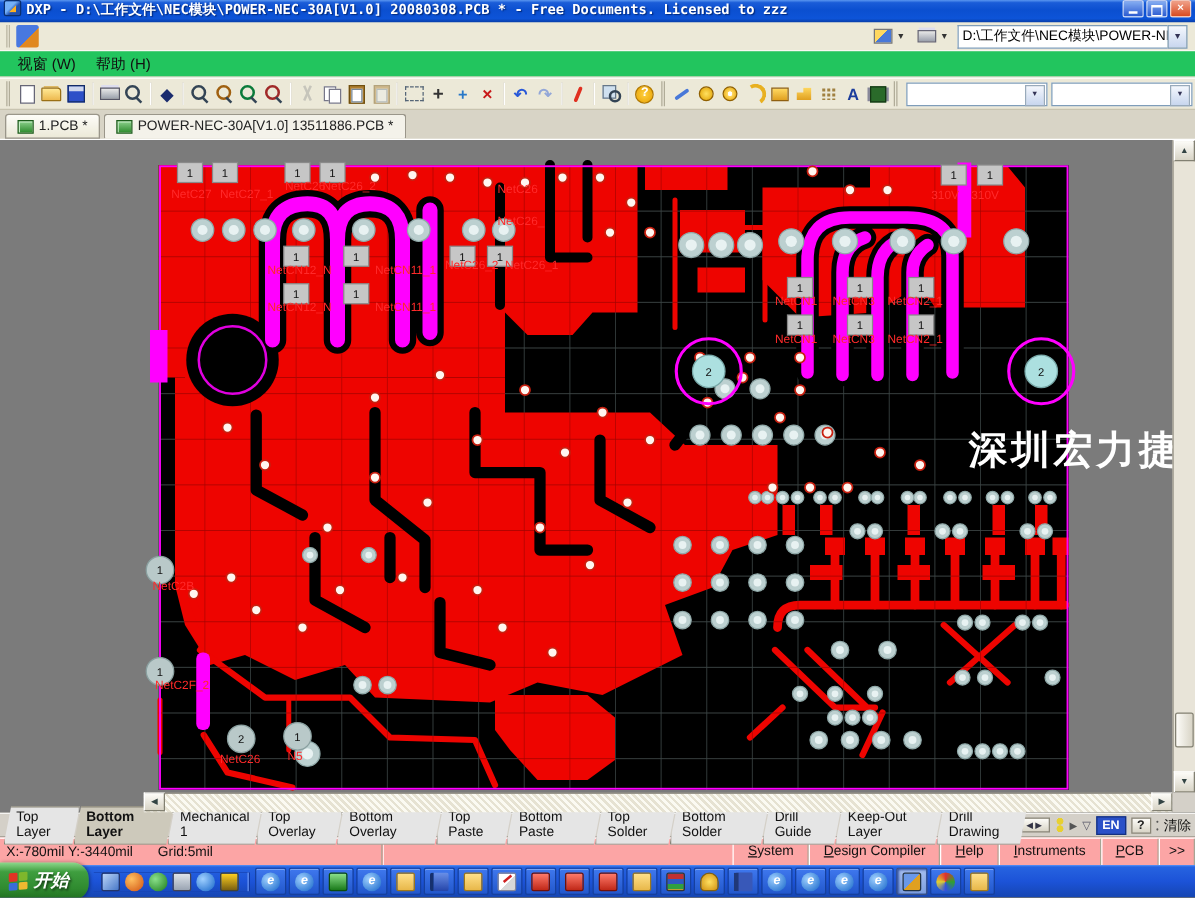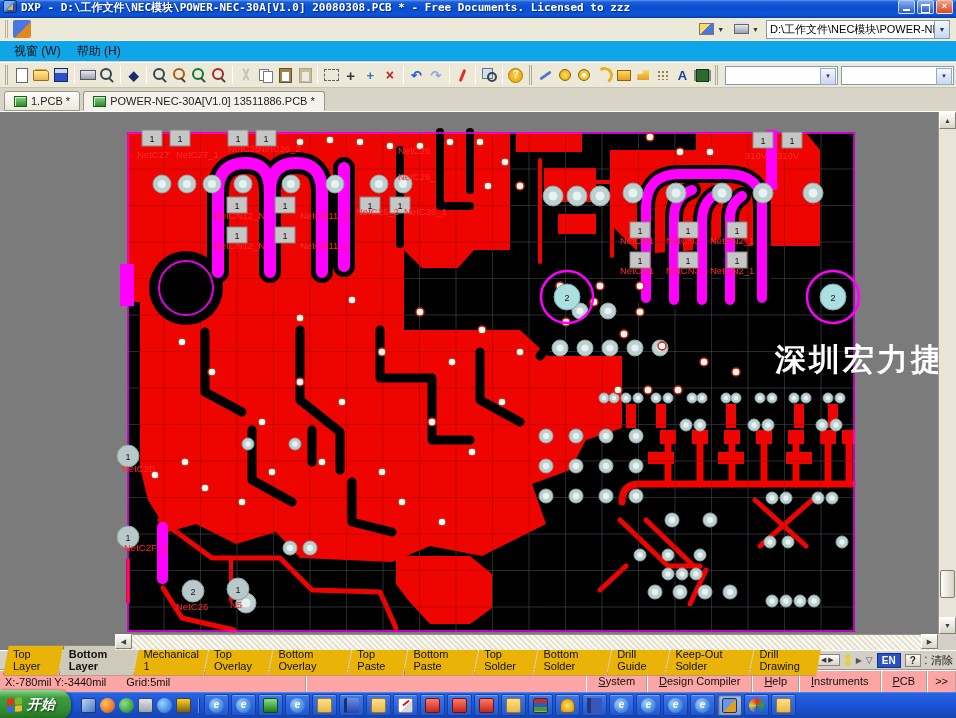--- a/index.html
+++ b/index.html
@@ -14,21 +14,21 @@
   .title-text{flex:1;margin-left:4px;font-family:"DejaVu Sans Mono",monospace;font-weight:bold;font-size:11px;white-space:nowrap;overflow:hidden;text-shadow:1px 1px 1px #00287a}
   .winbtns{display:flex;gap:2px}
   .wbtn{width:17px;height:14px;border:1px solid #ffffffaa;border-radius:2px;color:#fff;font-size:9px;line-height:11px;text-align:center;font-weight:bold}
   .wb-min,.wb-max{background:linear-gradient(180deg,#86aef2,#2a5ad0)}
   .wb-close{background:linear-gradient(180deg,#f0a088,#d84a20)}
   .wb-max::after{content:"";display:inline-block;width:7px;height:6px;border:1px solid #fff;border-top-width:2px;margin-top:3px}
   .wb-min::after{content:"";display:inline-block;width:7px;height:2px;background:#fff;margin-top:8px}
 
   
   .menurow1{height:23px;display:flex;align-items:center;background:#ece9d8;padding-left:2px;border-bottom:1px solid #f8f7f1}
-  .menurow2{height:21px;display:flex;align-items:center;background:#0ea5e9;padding-left:6px;border-bottom:1px solid #d8d4c4}
+  .menurow2{height:21px;display:flex;align-items:center;background:#22c55e;padding-left:6px;border-bottom:1px solid #d8d4c4}
   .menu-grip{width:5px;height:18px;border-left:3px double #b8b4a0;margin:0 3px}
   .menu-appbtn{width:18px;height:18px;background:linear-gradient(135deg,#4878e0 55%,#e08820 55%);border-radius:2px;margin-right:4px}
   .menu-item{padding:3px 8px;font-size:12px;color:#111}
   .menu-tools{margin-left:auto;display:flex;align-items:center;gap:4px;padding-right:6px}
   .mt-btn{display:flex;align-items:center;gap:3px;padding:2px 3px}
   .mt-ic1{width:15px;height:12px;background:linear-gradient(135deg,#ffd860 45%,#4878d8 45%);border:1px solid #777}
   .mt-ic2{width:15px;height:10px;background:linear-gradient(#e8e8e8,#9aa0ac);border:1px solid #667;box-shadow:0 -3px 0 -1px #dde}
   .drop-arrow{font-size:7px;color:#333}
   .path-combo{display:flex;align-items:center}
   .path-value{width:168px;height:19px;background:#fff;border:1px solid #7f9db9;border-right:none;font-size:11px;line-height:17px;padding:0 3px;white-space:nowrap;overflow:hidden}
@@ -92,21 +92,21 @@
   .scroll-btn{position:absolute;left:0;width:17px;height:17px;background:linear-gradient(#fdfcf8,#d8d4c6);border:1px solid #fff;border-right-color:#828072;border-bottom-color:#828072;font-size:7px;text-align:center;line-height:15px;color:#344}
   .vs-up{top:0}.vs-down{bottom:0}
   .vs-thumb{position:absolute;left:1px;top:458px;width:15px;height:28px;background:linear-gradient(90deg,#fdfcf8,#d8d4c6);border:1px solid #828072;border-radius:2px}
   .hscroll{position:absolute;left:115px;bottom:0;height:16px;width:823px;background:repeating-linear-gradient(45deg,#fbfaf2 0 2px,#e6e2d2 2px 4px);border-top:1px solid #9a968a;z-index:5}
   .hs-left{left:0;top:-1px;height:15px;line-height:13px}
   .hs-right{left:auto;right:0;top:-1px;height:15px;line-height:13px}
   .corner{position:absolute;right:0;bottom:0;width:18px;height:16px;background:#d4d0c8;z-index:6}
 
   
   .layerbar{height:20px;background:#d4d0c8;display:flex;align-items:center;padding-left:3px;border-top:1px solid #fff;border-bottom:1px solid #9a968a}
-  .ltab{padding:2px 9px 3px;background:#eab308;border:1px solid #8a8678;margin-right:-5px;font-size:11px;color:#111;clip-path:polygon(6px 0,100% 0,calc(100% - 6px) 100%,0 100%)}
+  .ltab{padding:2px 9px 3px;background:#e5e5e5;border:1px solid #8a8678;margin-right:-5px;font-size:11px;color:#111;clip-path:polygon(6px 0,100% 0,calc(100% - 6px) 100%,0 100%)}
   .ltab.active{background:#cdc9bb;font-weight:bold;z-index:2}
   .layer-right{margin-left:auto;display:flex;align-items:center;gap:4px;padding-right:3px}
   .nav-pair{border:1px solid #8a8678;background:linear-gradient(#fdfcf8,#d8d4c6);padding:1px 3px;font-size:7px;color:#334;letter-spacing:2px}
   .mini-dots{width:8px;height:12px;background:radial-gradient(circle at 50% 25%,#e8d030 2.5px,transparent 3px),radial-gradient(circle at 50% 75%,#e8d030 2.5px,transparent 3px)}
   .mini-tri{font-size:8px;color:#555}
   .mini-funnel{font-size:9px;color:#556}
   .en-badge{background:#2a50c8;color:#fff;font-weight:bold;font-size:10px;padding:1px 4px;border:1px solid #16307e}
   .help-badge{border:1px solid #8a8678;background:linear-gradient(#fdfcf8,#d8d4c6);padding:0 4px;font-weight:bold;font-size:10px;color:#222}
   .mini-bar{color:#555;font-size:10px;font-weight:bold}
   .clear-label{font-size:11px;color:#111;white-space:nowrap}
@@ -713,21 +713,21 @@
       <span class="ltab">Top Layer</span>
       <span class="ltab active">Bottom Layer</span>
       <span class="ltab">Mechanical 1</span>
       <span class="ltab">Top Overlay</span>
       <span class="ltab">Bottom Overlay</span>
       <span class="ltab">Top Paste</span>
       <span class="ltab">Bottom Paste</span>
       <span class="ltab">Top Solder</span>
       <span class="ltab">Bottom Solder</span>
       <span class="ltab">Drill Guide</span>
-      <span class="ltab">Keep-Out Solder</span>
+      <span class="ltab">Keep-Out Layer</span>
       <span class="ltab">Drill Drawing</span>
     </span>
   <span class="layer-right">
     <span class="nav-pair">◀▶</span>
     <span class="mini-dots"></span>
     <span class="mini-tri">▶</span>
     <span class="mini-funnel">▽</span>
     <span class="en-badge">EN</span>
     <span class="help-badge">?</span>
     <span class="mini-bar">⁚</span>

